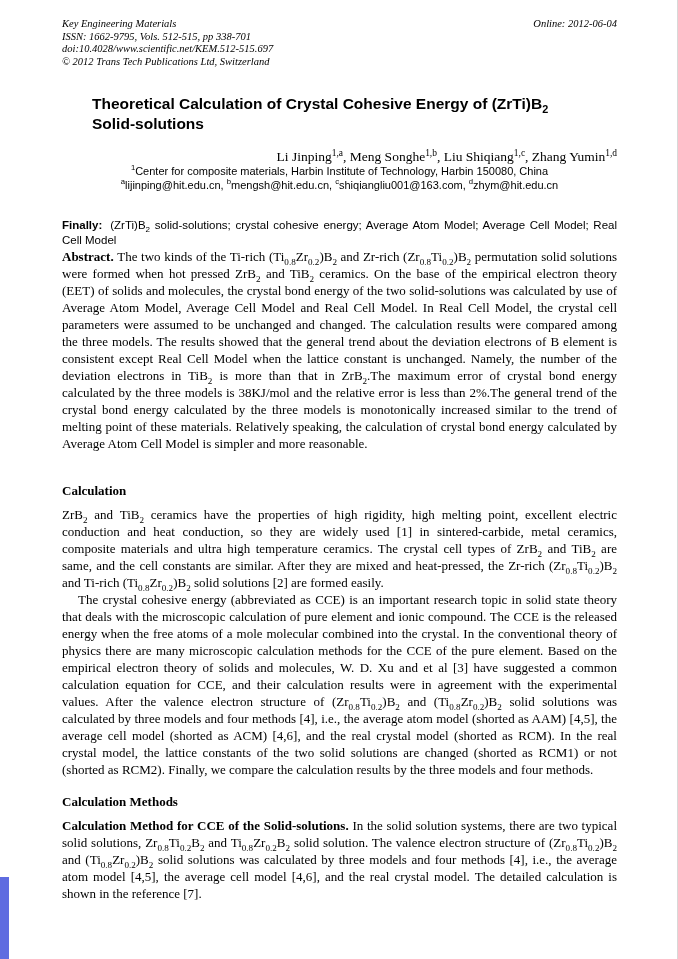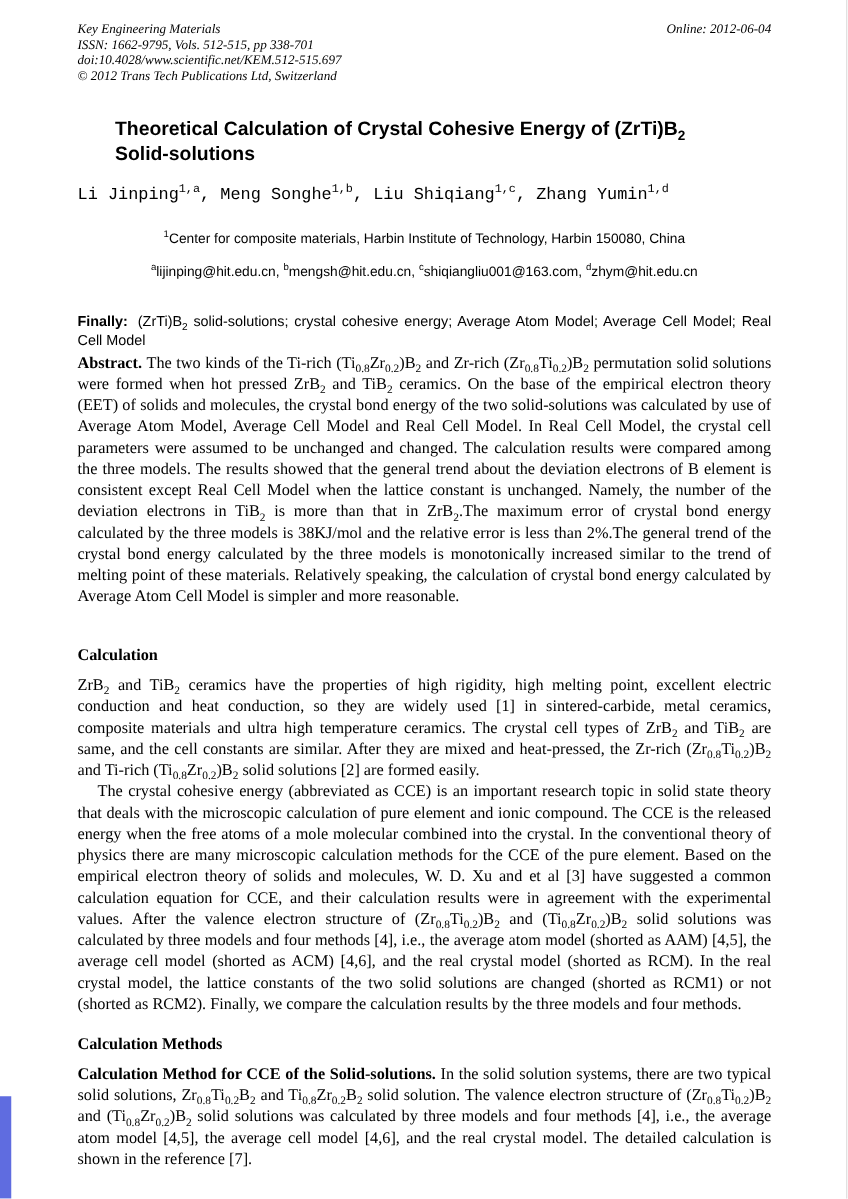--- a/index.html
+++ b/index.html
@@ -25,32 +25,32 @@
   .header-left { text-align: left; }
   .header-right { text-align: right; }
   .title {
     font-family: "Liberation Sans", sans-serif;
     font-weight: bold;
     font-size: 15.5px;
     line-height: 20px;
     margin: 26px 30px 0 30px;
   }
   .authors {
-    font-family: Liberation Mono, monospace;
+    font-family: Liberation Serif, serif;
     font-size: 13.5px;
-    text-align: left;
+    text-align: right;
     margin-top: 15px;
   }
   .affiliation, .emails {
     font-family: "Liberation Sans", sans-serif;
     font-size: 11px;
     text-align: center;
   }
-  .affiliation { margin-top: 21px; }
-  .emails { margin-top: 15px; }
+  .affiliation { margin-top: 0; }
+  .emails { margin-top: 2px; }
   .keywords {
     font-family: "Liberation Sans", sans-serif;
     font-size: 11.5px;
     line-height: 15px;
     margin: 27px 0 0 0;
     text-align: justify;
   }
   .kw-label { margin-right: 8px; }
   .body-par {
     font-size: 13px;

